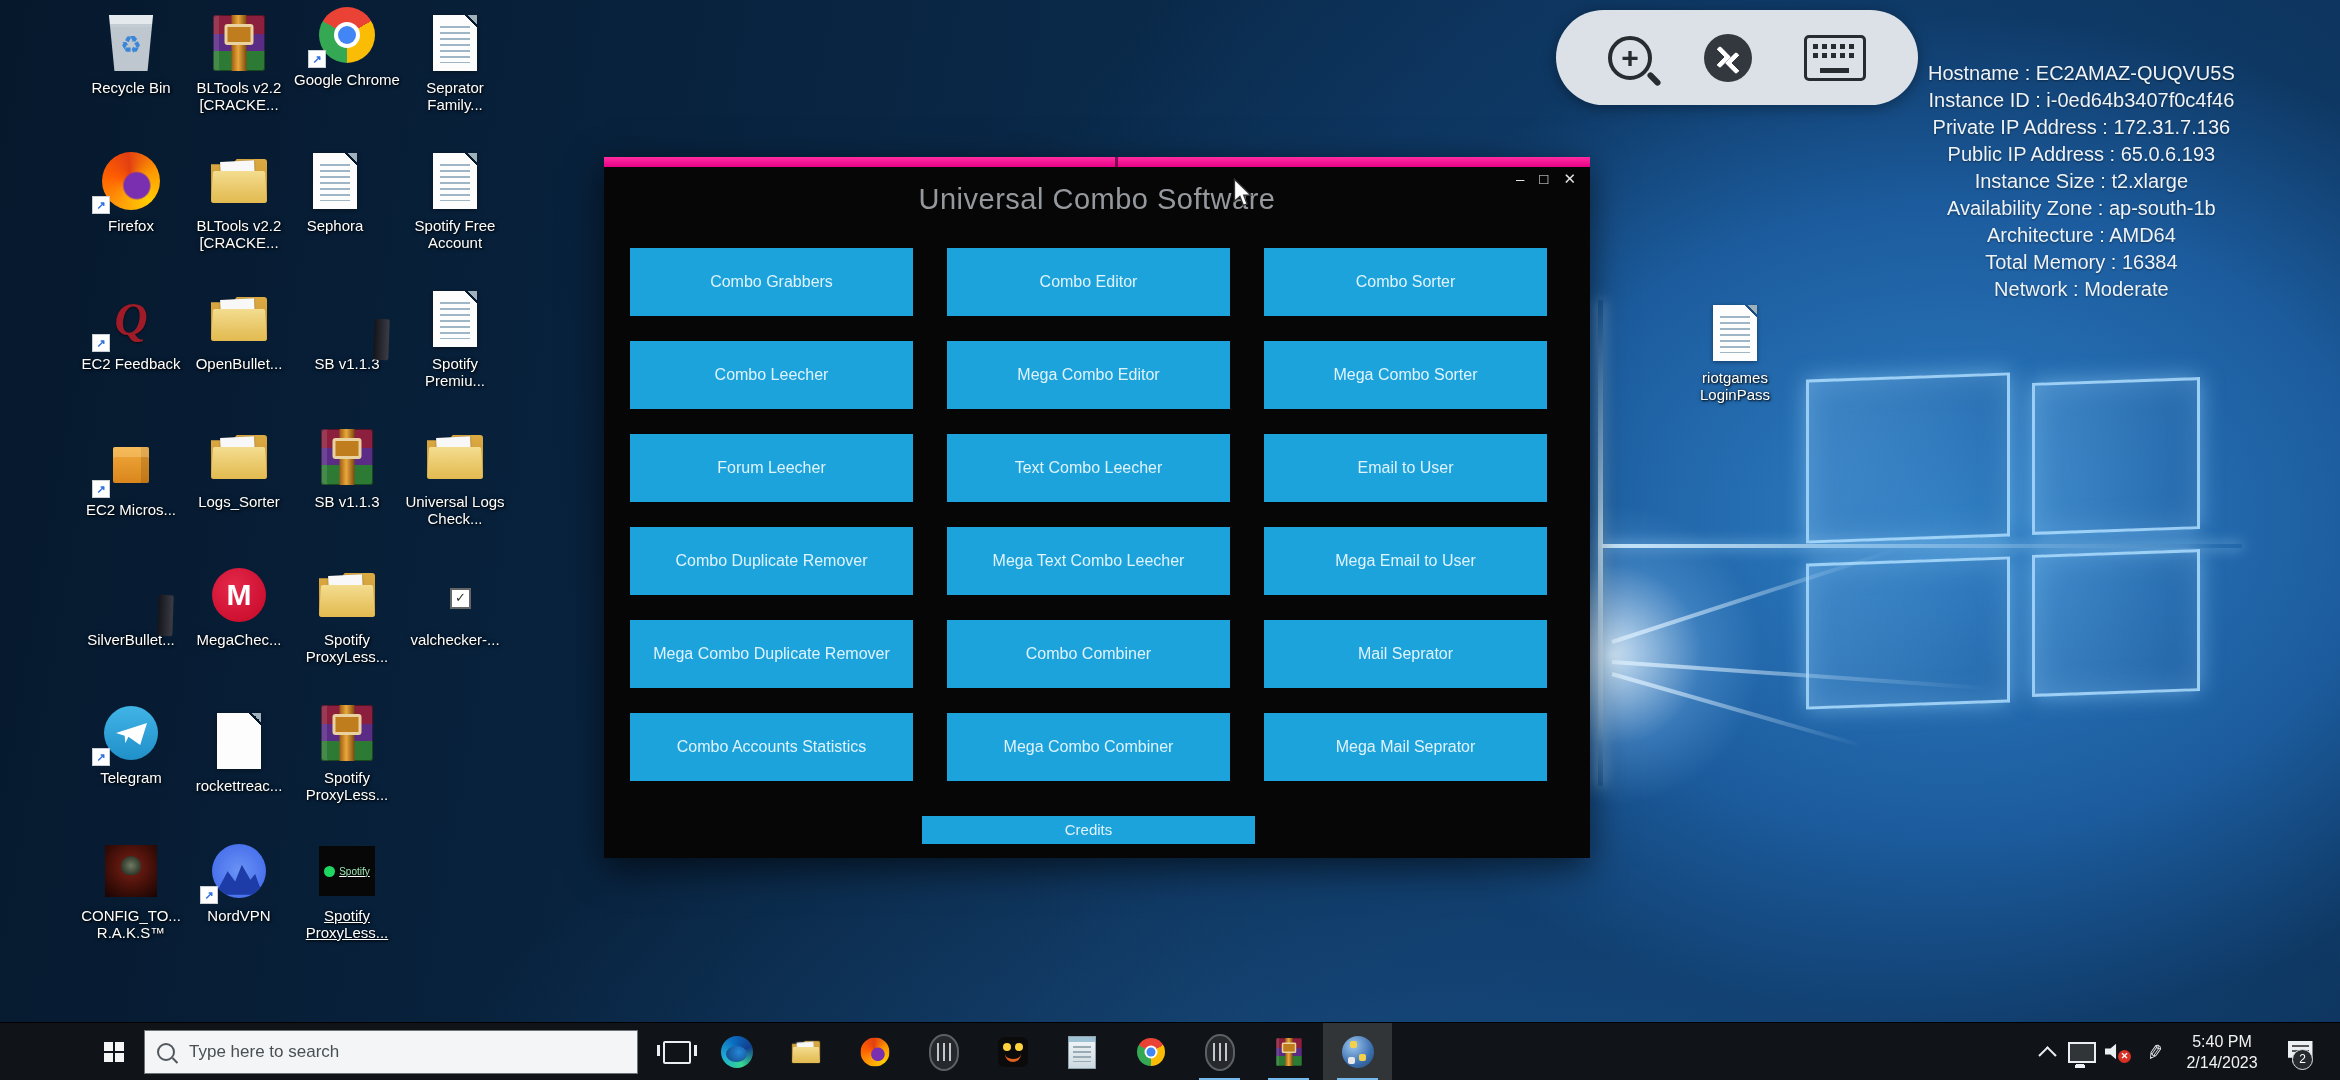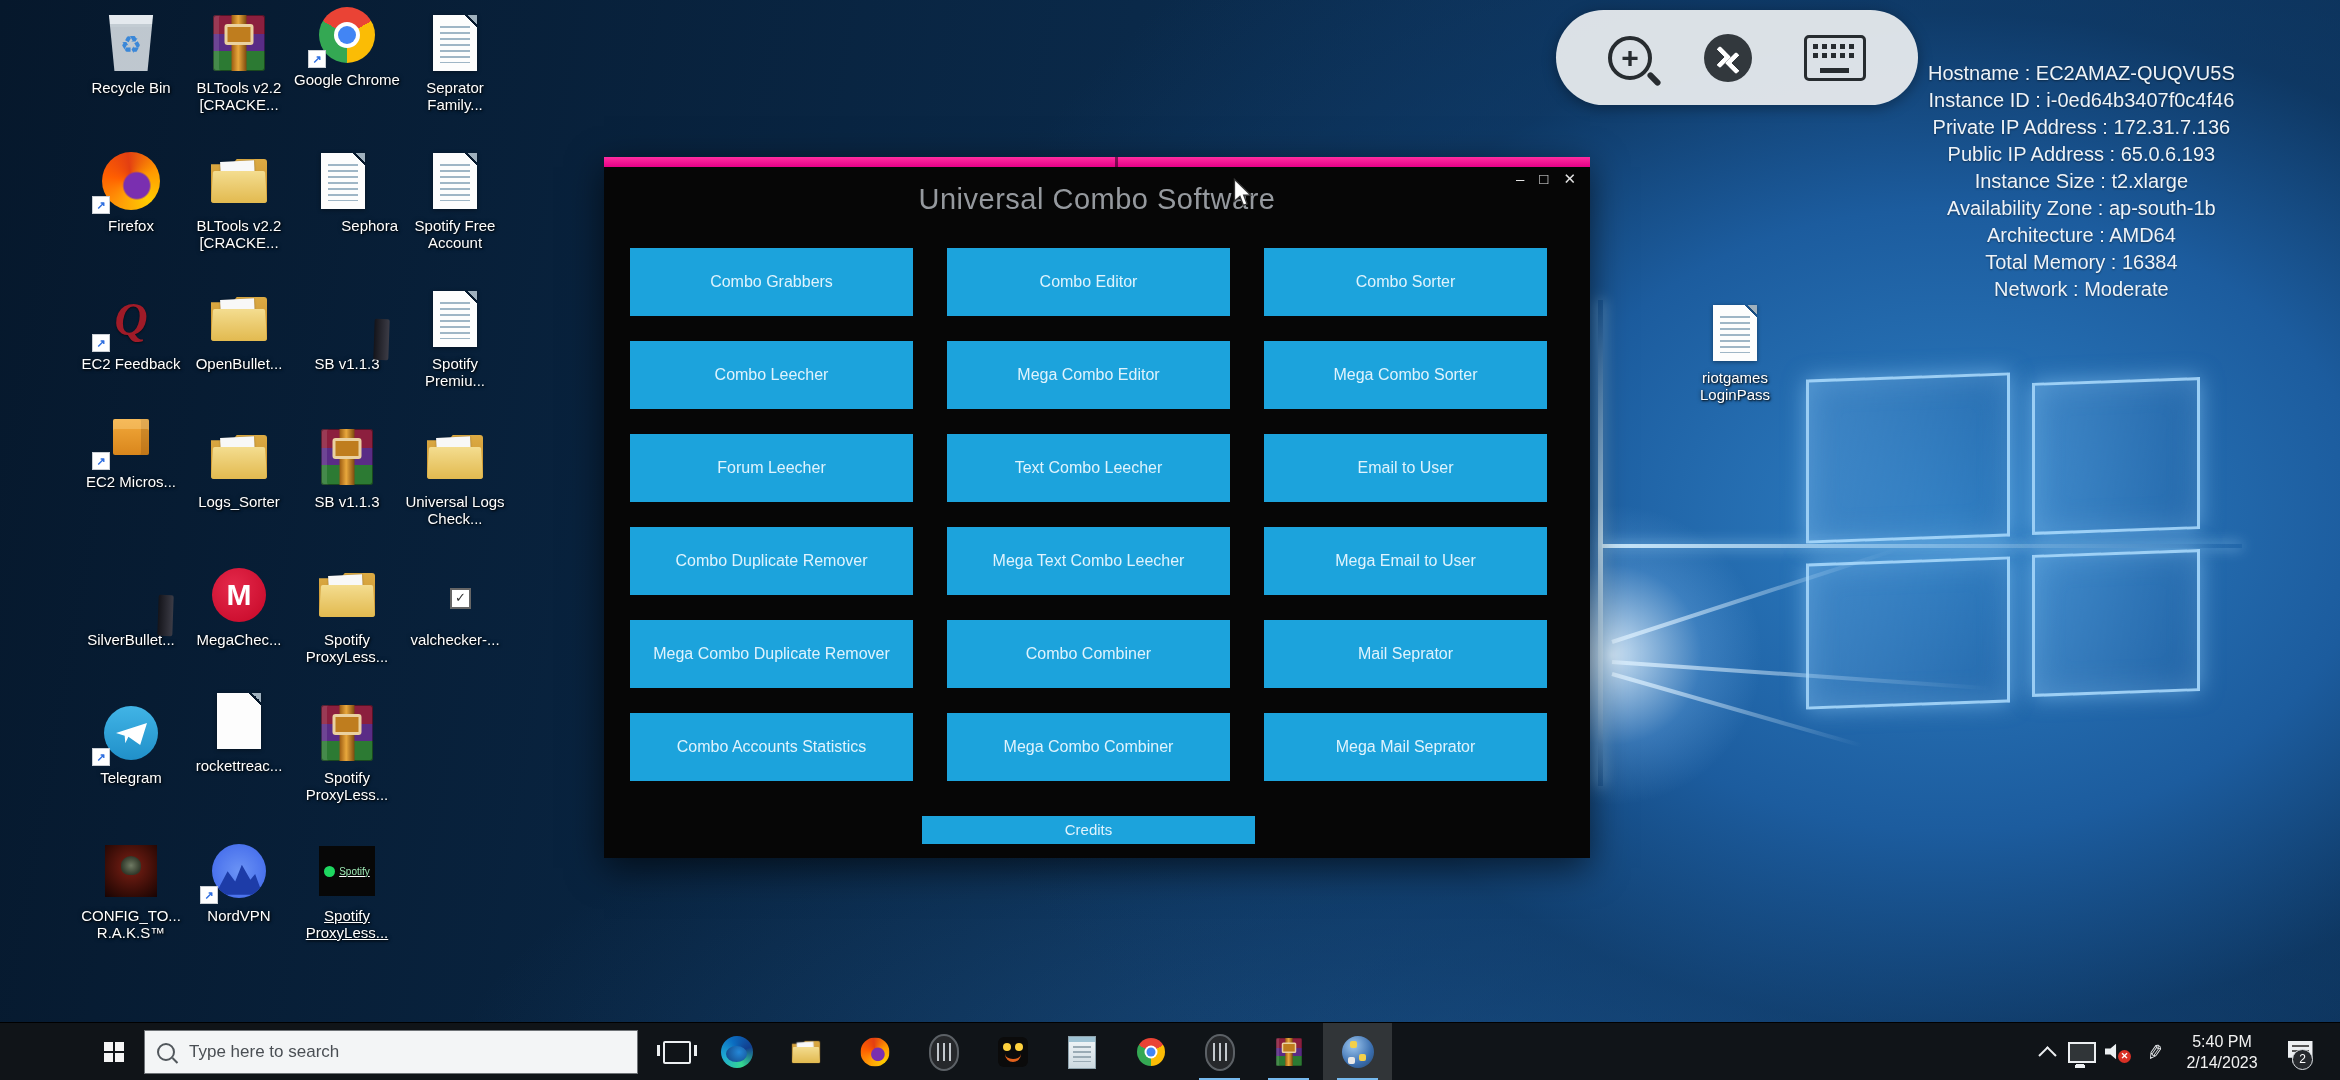--- a/index.html
+++ b/index.html
@@ -236,21 +236,21 @@
       <div class="lbl">Firefox</div>
     </div>
     <div class="cell" style="left: 184px; top: 148px;">
       <div class="ic">
         <div class="shape i-folder">
           <span class="f-front"></span>
         </div>
       </div>
       <div class="lbl">BLTools v2.2 [CRACKE...</div>
     </div>
-    <div class="cell" style="left: 288px; top: 148px; text-align: right;">
+    <div class="cell" style="left: 280px; top: 148px;">
       <div class="ic">
         <div class="shape i-textdoc"></div>
       </div>
       <div class="lbl">Sephora</div>
     </div>
     <div class="cell" style="left: 400px; top: 148px;">
       <div class="ic">
         <div class="shape i-textdoc"></div>
       </div>
       <div class="lbl">Spotify Free Account</div>
@@ -280,21 +280,21 @@
         </div>
       </div>
       <div class="lbl">SB v1.1.3</div>
     </div>
     <div class="cell" style="left: 400px; top: 286px;">
       <div class="ic">
         <div class="shape i-textdoc"></div>
       </div>
       <div class="lbl">Spotify Premiu...</div>
     </div>
-    <div class="cell" style="left: 76px; top: 404px;">
+    <div class="cell" style="left: 76px; top: 432px;">
       <div class="ic">
         <div class="shape i-aws-cube"></div>
         <span class="sc"></span>
       </div>
       <div class="lbl">EC2 Micros...</div>
     </div>
     <div class="cell" style="left: 184px; top: 424px;">
       <div class="ic">
         <div class="shape i-folder">
           <span class="f-front"></span>
@@ -350,21 +350,21 @@
       </div>
       <div class="lbl">valchecker-...</div>
     </div>
     <div class="cell" style="left: 76px; top: 700px;">
       <div class="ic">
         <div class="shape i-telegram"></div>
         <span class="sc"></span>
       </div>
       <div class="lbl">Telegram</div>
     </div>
-    <div class="cell" style="left: 184px; top: 688px;">
+    <div class="cell" style="left: 184px; top: 708px;">
       <div class="ic">
         <div class="shape i-blankdoc"></div>
       </div>
       <div class="lbl">rockettreac...</div>
     </div>
     <div class="cell" style="left: 292px; top: 700px;">
       <div class="ic">
         <div class="shape i-winrar"></div>
       </div>
       <div class="lbl">Spotify ProxyLess...</div>

